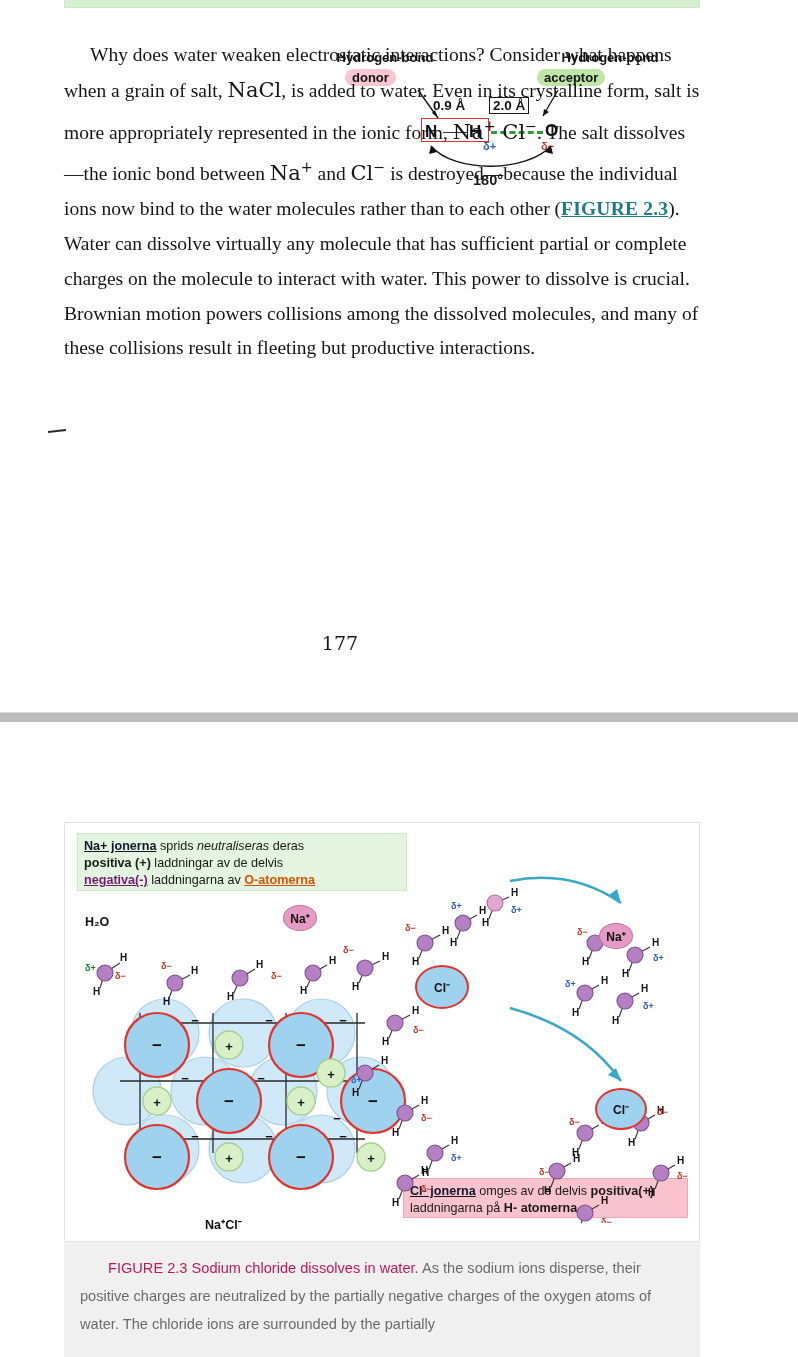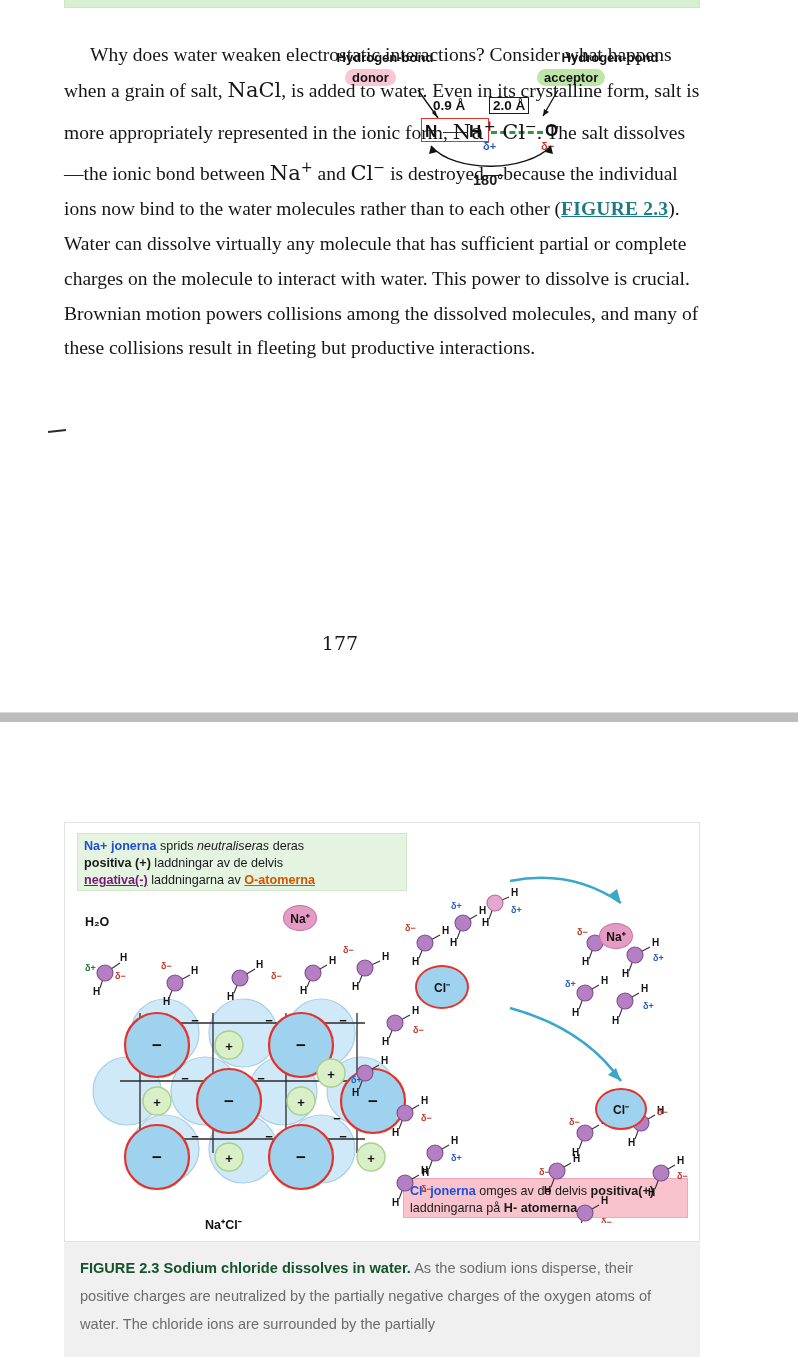--- a/index.html
+++ b/index.html
@@ -193,21 +193,21 @@
     box-sizing: border-box;
   }
   .note-green {
     background: #e4f4e0;
     border: 1px solid #cfe7c8;
   }
   .note-pink {
     background: #f9c3cd;
     border: 1px solid #f0a8b6;
   }
-  .u-green { color: #1d4ed8; font-weight: bold; }
+  .u-green { color: #0f172a; font-weight: bold; text-decoration: underline; }
   .u-red { color: #701a75; font-weight: bold; text-decoration: underline; }
   .u-orange { color: #d35400; font-weight: bold; text-decoration: underline; }
   .b { font-weight: bold; }
   .i { font-style: italic; }
 
   .credit {
     position: absolute;
     left: 14px;
     bottom: 6px;
     font-family: "Liberation Sans", sans-serif;
@@ -227,22 +227,23 @@
     padding: 12px 16px 0 16px;
     overflow: hidden;
   }
   .caption-text {
     font-family: "Liberation Sans", sans-serif;
     font-size: 14.6px;
     line-height: 28px;
     color: #6b6b6b;
   }
   .caption-text .lead {
-    color: #14532d;
-    font-weight: bold;
+    color: #be185d;
+    font-weight: normal;
+    margin-left: 28px;
   }
   .bond {
     position: absolute;
     height: 1.2px;
     background: #333;
     transform-origin: 0 50%;
   }
   .naion {
     position: absolute;
     border-radius: 50%;

